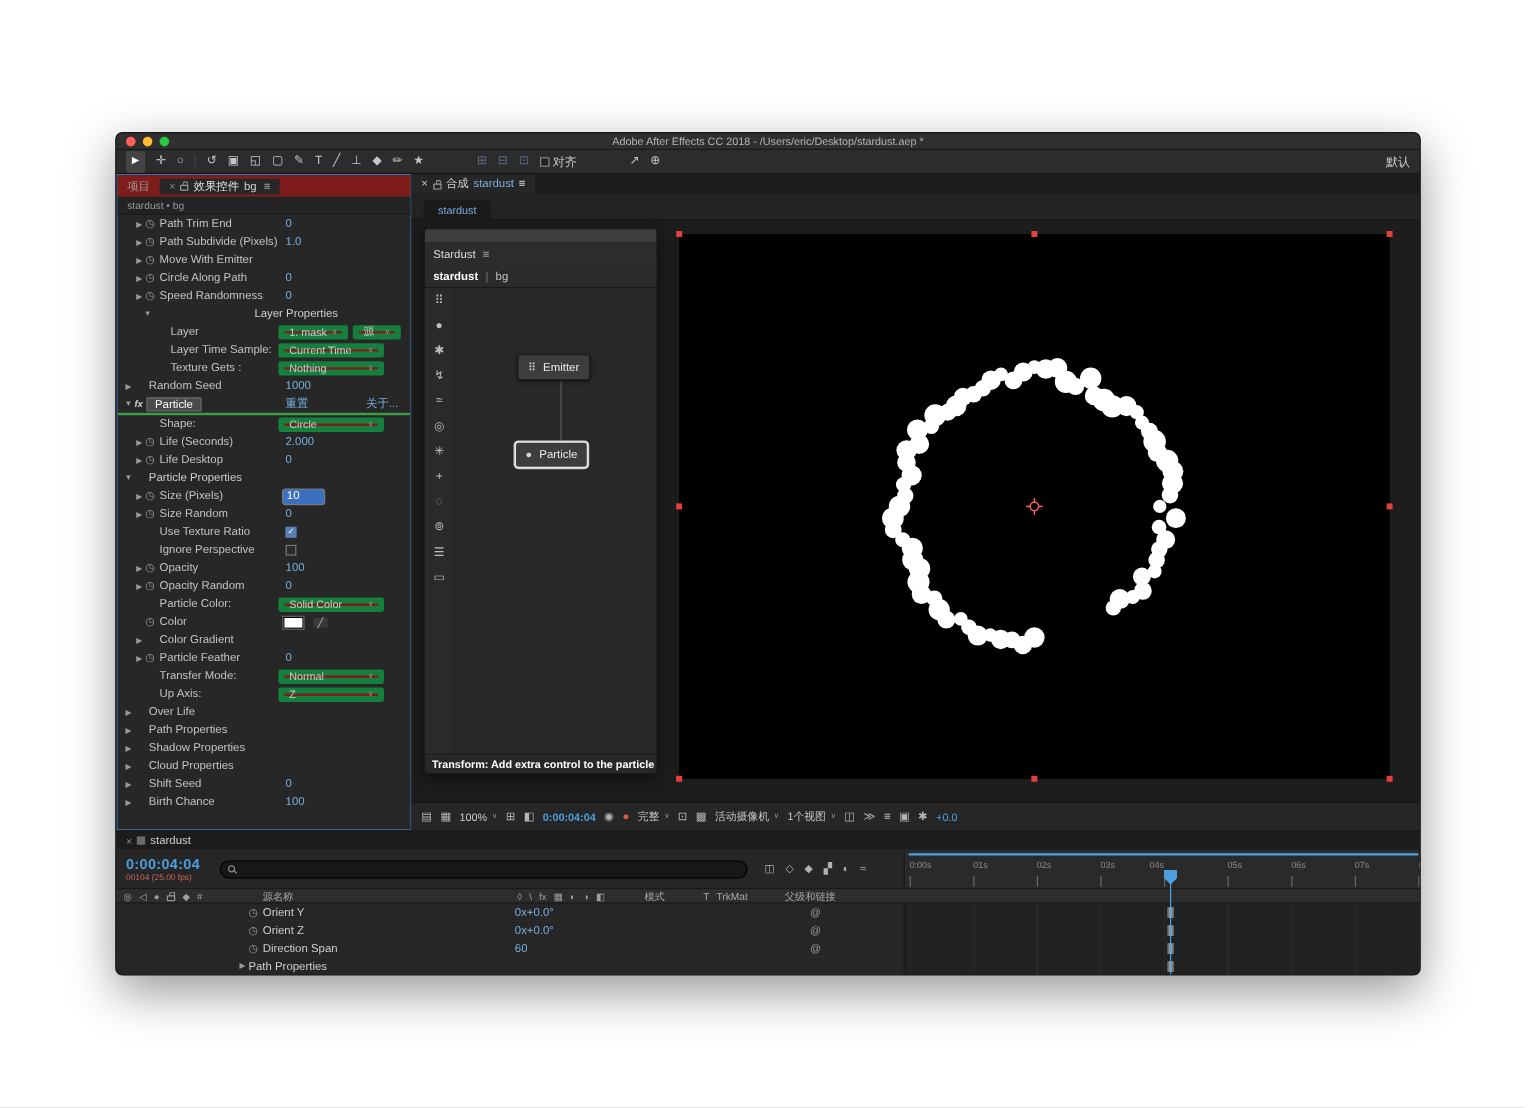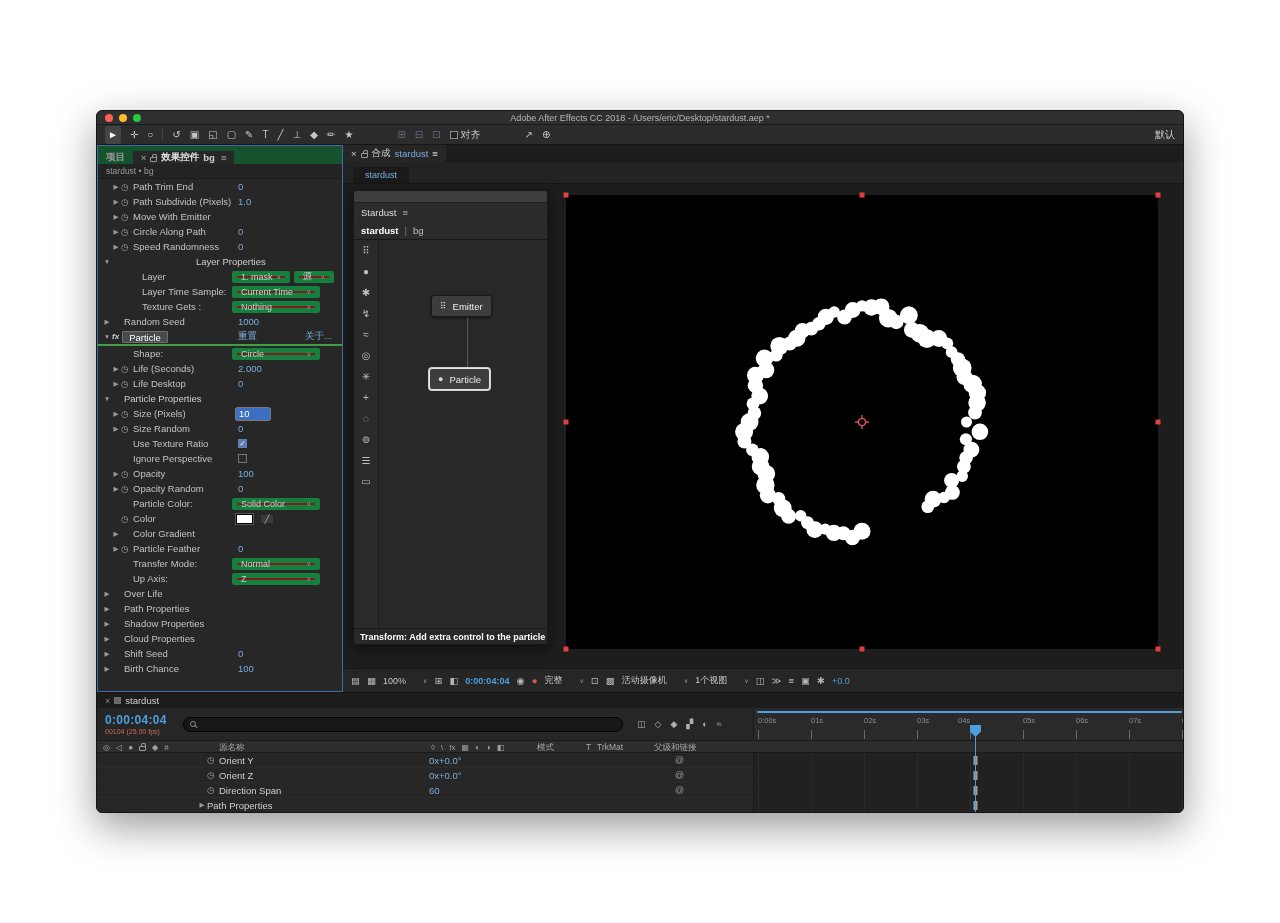--- a/index.html
+++ b/index.html
@@ -22,21 +22,21 @@
   .ticon.dis{color:#5d6d80;}
   .tsep{width:1px;height:12px;background:#454545;display:inline-block;}
   .tgap{width:26px;display:inline-block;}
   .talign{display:flex;align-items:center;gap:3px;color:#c6c6c6;font-size:10px;}
   .tcheckbox{width:8px;height:8px;border:1px solid #8a8a8a;background:#222;display:inline-block;}
   .workspace{font-size:10px;color:#d0d0d0;margin-left:auto;}
   
   .main{position:absolute;left:0;top:34px;width:100%;height:547px;background:#1a1a1a;}
   
   .left-panel{position:absolute;left:0;top:0;width:246px;height:547px;background:#272727;border:1px solid #3d6da8;}
-  .ptabs{height:18px;background:#14532d;display:flex;align-items:flex-end;font-size:9.5px;font-weight:bold;}
+  .ptabs{height:18px;background:#7f1d1d;display:flex;align-items:center;font-size:9.5px;}
   .ptab{display:flex;align-items:center;gap:4px;padding:0 8px;color:#9a9a9a;}
   .ptab.active{background:#272727;color:#e0e0e0;}
   .ptab .x{color:#8a8a8a;font-size:9px;}
   .ptab .bgname{color:#cfcfcf;}
   .ptab .menu{color:#9a9a9a;margin-left:2px;}
   .mini-lock{width:7px;height:5px;border:1px solid #999;border-radius:1px;position:relative;margin-top:3px;display:inline-block;}
   .mini-lock:before{content:"";position:absolute;left:1px;top:-4px;width:3px;height:3px;border:1px solid #999;border-bottom:none;border-radius:2px 2px 0 0;}
   .srcrow{height:15px;line-height:15px;padding-left:8px;font-size:8.5px;color:#9a9a9a;background:#232323;border-bottom:1px solid #1b1b1b;}
   .props{position:relative;height:512px;overflow:hidden;font-size:9.5px;color:#c3c3c3;}
   .erow{position:relative;display:flex;align-items:center;height:15px;}
@@ -86,21 +86,21 @@
   .node.selected{border-color:#e8e8e8;box-shadow:0 0 0 1px #cfcfcf;}
   .nlink{position:absolute;width:1px;background:#5a5a5a;}
   .sd-status{height:16px;line-height:16px;padding-left:6px;background:#282828;color:#fff;font-size:9px;font-weight:bold;white-space:nowrap;border-top:1px solid #1c1c1c;}
   
   .viewer{position:absolute;left:223px;top:11px;width:592px;height:454px;background:#000;}
   .ring{position:absolute;left:0;top:0;}
   .handle{position:absolute;width:5px;height:5px;background:var(--handle-red,#e0413e);transform:translate(-50%,-50%);}
   
   .comp-toolbar{position:absolute;left:0;bottom:0;width:842px;height:24px;background:#262626;border-top:1px solid #161616;display:flex;align-items:center;gap:7px;padding:0 8px;font-size:9px;color:#bbb;}
   .cti{font-size:9.5px;color:#b5b5b5;}
-  .ctdd{display:flex;align-items:center;gap:17px;color:#c8c8c8;}
+  .ctdd{display:flex;align-items:center;gap:4px;color:#c8c8c8;}
   .cttime{color:var(--accent,#4d9fe0);font-weight:bold;}
   .ctlabel{color:var(--accent,#4d9fe0);}
   
   .timeline{position:absolute;left:0;top:581px;width:1088px;height:122px;background:#262626;border-top:1px solid #141414;}
   .tl-tabrow{height:15px;background:#1c1c1c;display:flex;align-items:center;gap:4px;padding-left:8px;font-size:9.5px;color:#cfcfcf;}
   .tl-tabrow .x{color:#8a8a8a;font-size:9px;}
   .tl-tabrow .sq{width:7px;height:7px;background:#6a6a6a;display:inline-block;}
   .tl-head{position:absolute;left:0;top:15px;width:656px;height:32px;display:flex;align-items:center;background:#262626;}
   .tc-block{width:86px;padding-left:8px;}
   .tc-main{font-size:12px;font-weight:bold;color:var(--accent,#4d9fe0);letter-spacing:.3px;}
@@ -217,21 +217,21 @@
               <span class="sw">◷</span>
               <span class="plabel">Circle Along Path</span>
               <span class="pval">0</span>
             </div>
             <div class="erow" style="padding-left: 13px;">
               <span class="twirl">▶</span>
               <span class="sw">◷</span>
               <span class="plabel">Speed Randomness</span>
               <span class="pval">0</span>
             </div>
-            <div class="erow" style="padding-left: 4px; gap: 36px;">
+            <div class="erow" style="padding-left: 20px; gap: 36px;">
               <span class="twirl">▼</span>
               <span class="sw"></span>
               <span class="plabel grp">Layer Properties</span>
             </div>
             <div class="erow" style="padding-left: 22px;">
               <span class="twirl"></span>
               <span class="sw"></span>
               <span class="plabel">Layer</span>
               <span class="pdd small1">
                 <span>1. mask</span>

